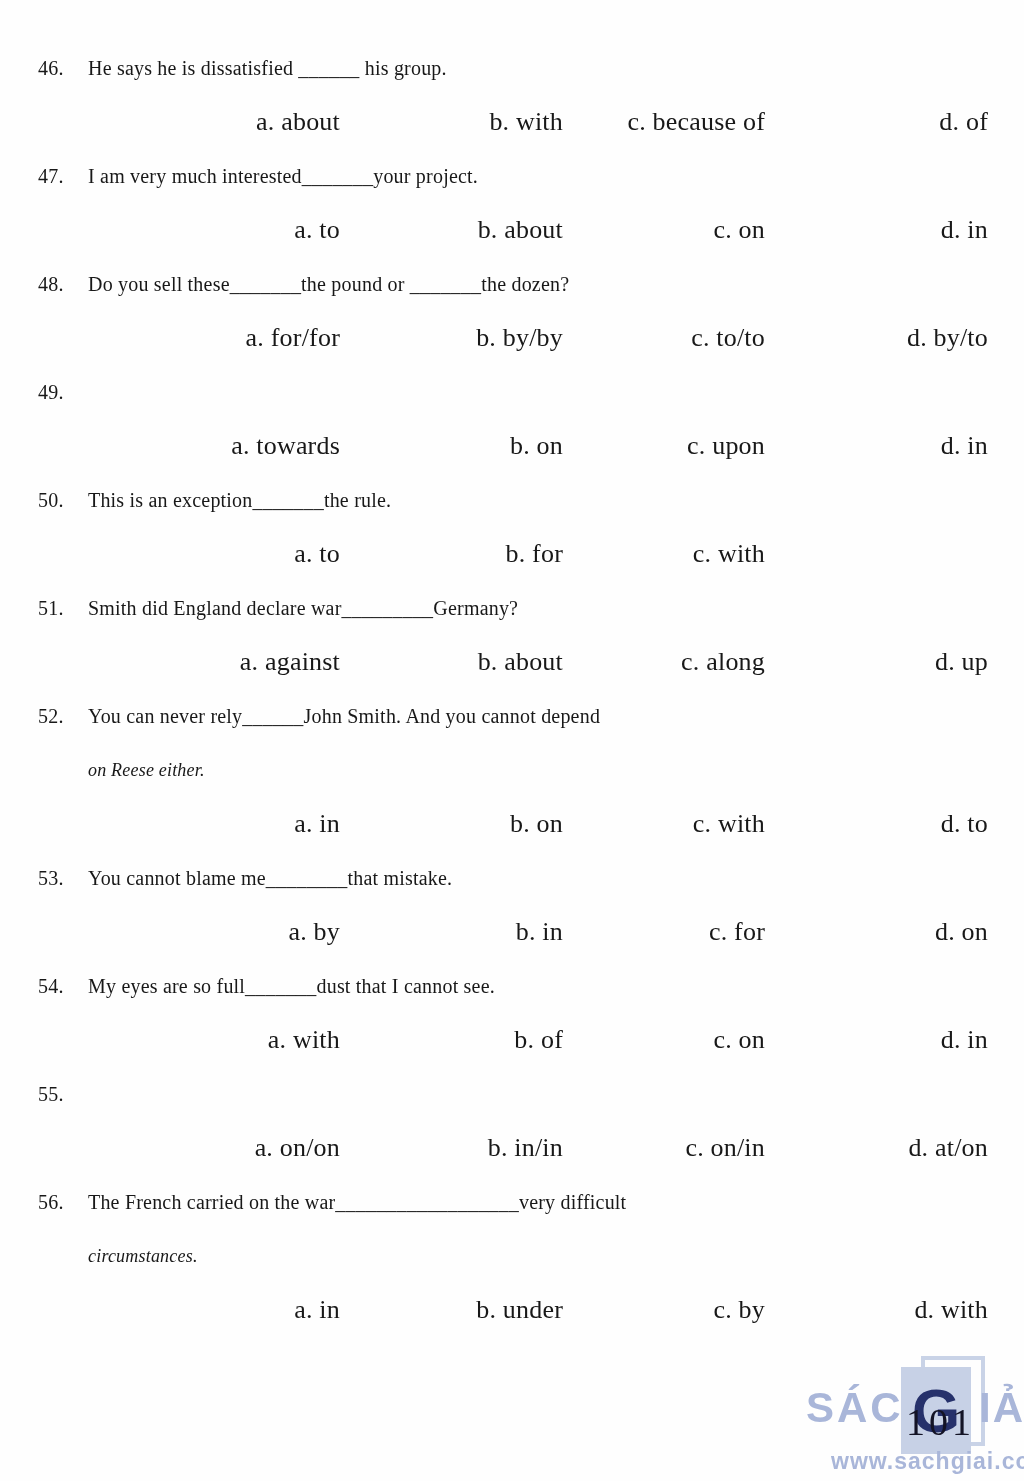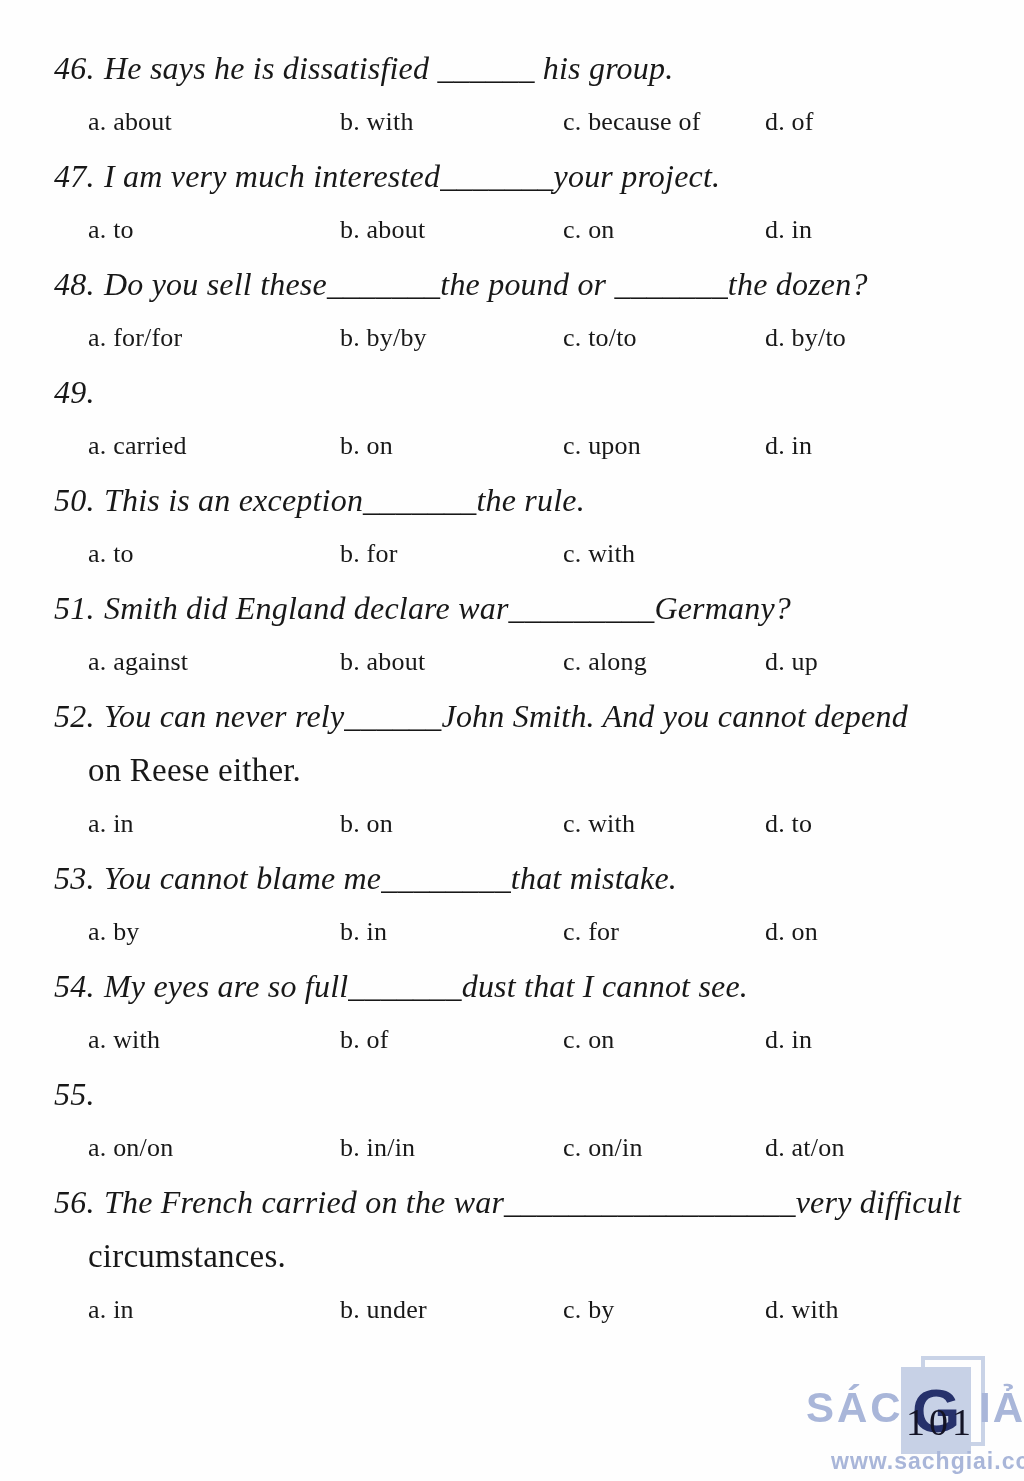--- a/index.html
+++ b/index.html
@@ -13,45 +13,45 @@
     color: #181818;
   }
   .content {
     position: absolute;
     top: 52px;
     left: 38px;
     width: 950px;
   }
   .q-line {
     display: flex;
-    font-style: italic;
-    font-size: 32px;
+    font-size: 20px;
     line-height: 32px;
     margin-bottom: 22px;
     letter-spacing: 0.2px;
     white-space: nowrap;
-    margin-left: 16px;
   }
   .q-num { flex: none; width: 50px; }
   .q-line2 {
-    font-size: 33px;
+    font-style: italic;
+    font-size: 18px;
     line-height: 32px;
     margin-bottom: 22px;
     margin-left: 50px;
     letter-spacing: 0.2px;
   }
   .options {
     display: grid;
     grid-template-columns: 252px 223px 202px 1fr;
     margin-left: 50px;
     font-style: normal;
     font-size: 26px;
     line-height: 32px;
     margin-bottom: 22px;
     letter-spacing: 0.2px;
+    text-align: right;
   }
   
   .wm-text {
     position: absolute;
     font-family: "Liberation Sans", sans-serif;
     font-weight: bold;
     color: #a9b6d9;
   }
   .wm-sach { left: 806px; top: 1384px; font-size: 42px; letter-spacing: 3px; }
   .wm-iai  { left: 979px; top: 1384px; font-size: 42px; letter-spacing: 2px; }
@@ -133,21 +133,21 @@
         <span>c. to/to</span>
         <span>d. by/to</span>
       </div>
     </div>
 
     <div>
       <div class="q-line">
         <span class="q-num">49.</span>
       </div>
       <div class="options">
-        <span>a. carried</span>
+        <span>a. towards</span>
         <span>b. on</span>
         <span>c. upon</span>
         <span>d. in</span>
       </div>
     </div>
 
     <div>
       <div class="q-line">
         <span class="q-num">50.</span>
         <span>This is an exception_______the rule.</span>

